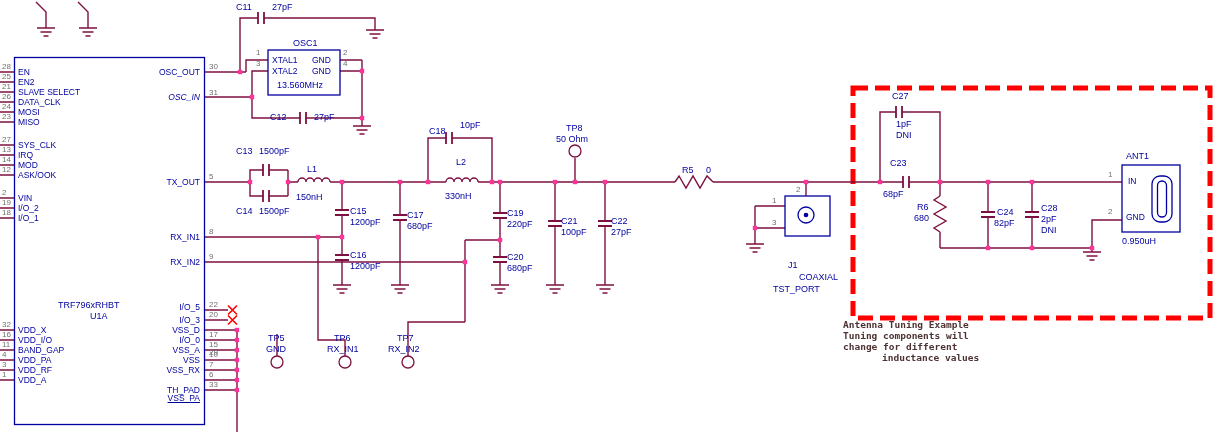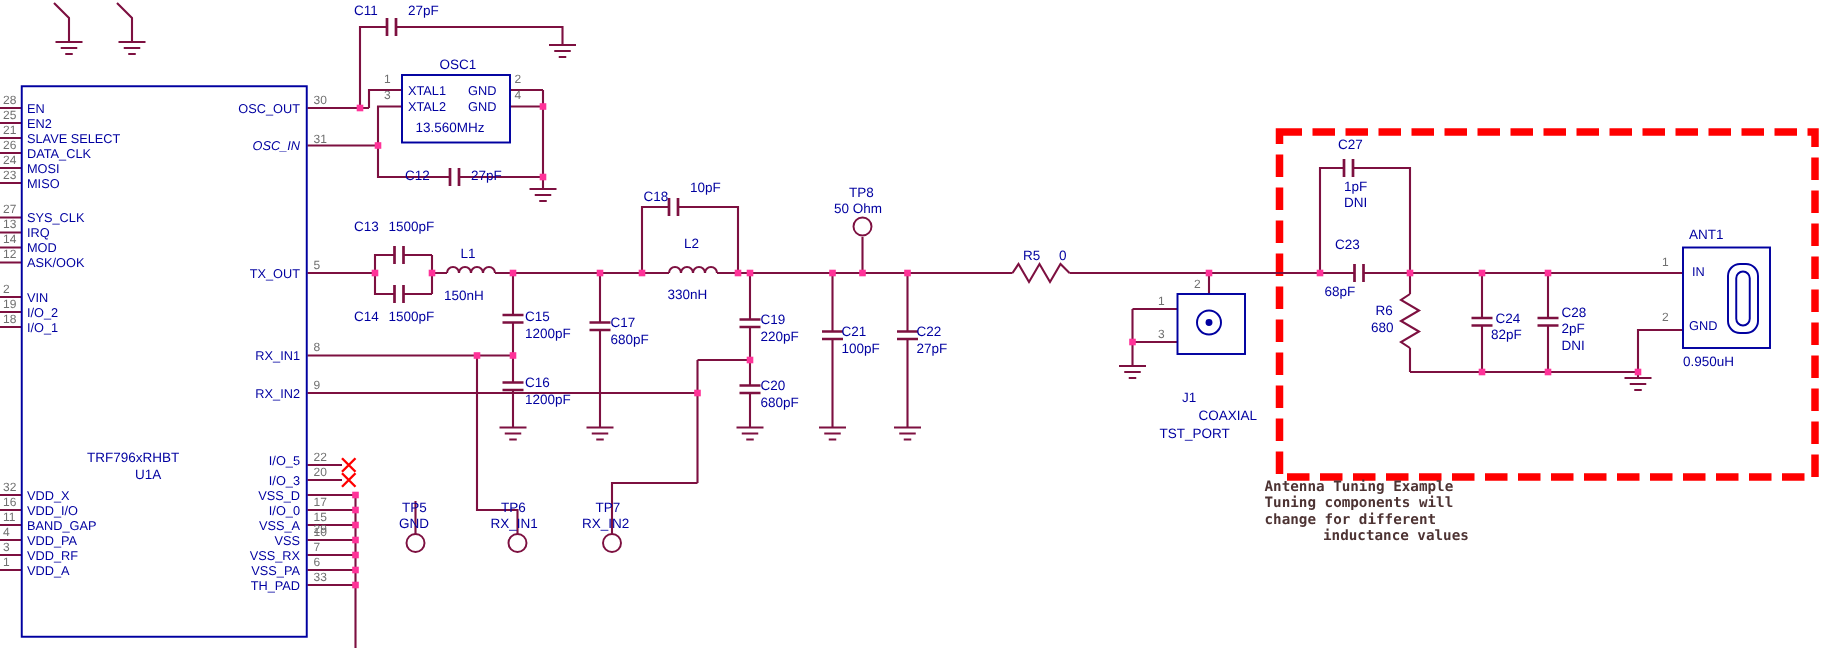--- a/index.html
+++ b/index.html
@@ -140,21 +140,21 @@
       <div class="t t-pin ra" style="left: 118px; top: 325px; width: 82px;">VSS_D</div>
       <div class="t t-num" style="left: 209px; top: 320px; margin-top: 28px;">29</div>
       <div class="t t-pin ra" style="left: 118px; top: 335px; width: 82px;">I/O_0</div>
       <div class="t t-num" style="left: 209px; top: 330px;">17</div>
       <div class="t t-pin ra" style="left: 118px; top: 345px; width: 82px;">VSS_A</div>
       <div class="t t-num" style="left: 209px; top: 340px;">15</div>
       <div class="t t-pin ra" style="left: 118px; top: 355px; width: 82px;">VSS</div>
       <div class="t t-num" style="left: 209px; top: 350px;">10</div>
       <div class="t t-pin ra" style="left: 118px; top: 365px; width: 82px;">VSS_RX</div>
       <div class="t t-num" style="left: 209px; top: 360px;">7</div>
-      <div class="t t-pin ra" style="left: 118px; top: 375px; width: 82px;">VSS_PA</div>
+      <div class="t t-pin ra" style="left: 118px; top: 393px; width: 82px; text-decoration: underline;">VSS_PA</div>
       <div class="t t-num" style="left: 209px; top: 370px;">6</div>
       <div class="t t-pin ra" style="left: 118px; top: 385px; width: 82px;">TH_PAD</div>
       <div class="t t-num" style="left: 209px; top: 380px;">33</div>
       <div class="t" style="left: 236px; top: 2px;">C11</div>
       <div class="t" style="left: 272px; top: 2px;">27pF</div>
       <div class="t" style="left: 293px; top: 38px;">OSC1</div>
       <div class="t t-num" style="left: 256px; top: 48px;">1</div>
       <div class="t t-num" style="left: 256px; top: 59px;">3</div>
       <div class="t t-num" style="left: 343px; top: 48px;">2</div>
       <div class="t t-num" style="left: 343px; top: 59px;">4</div>

